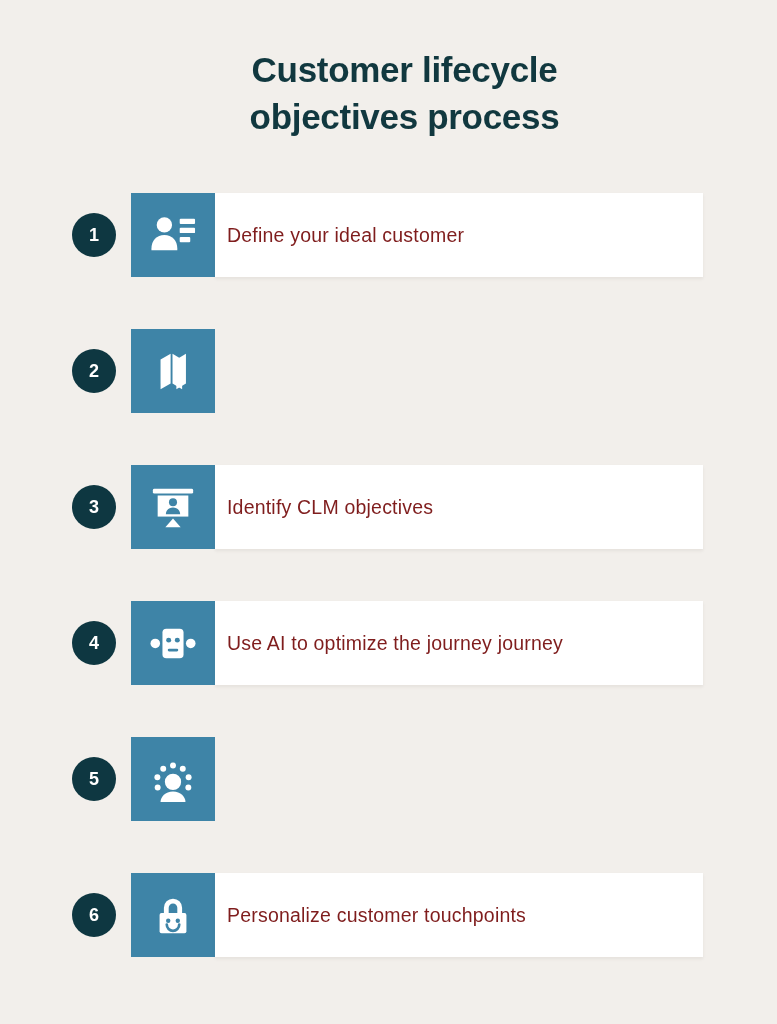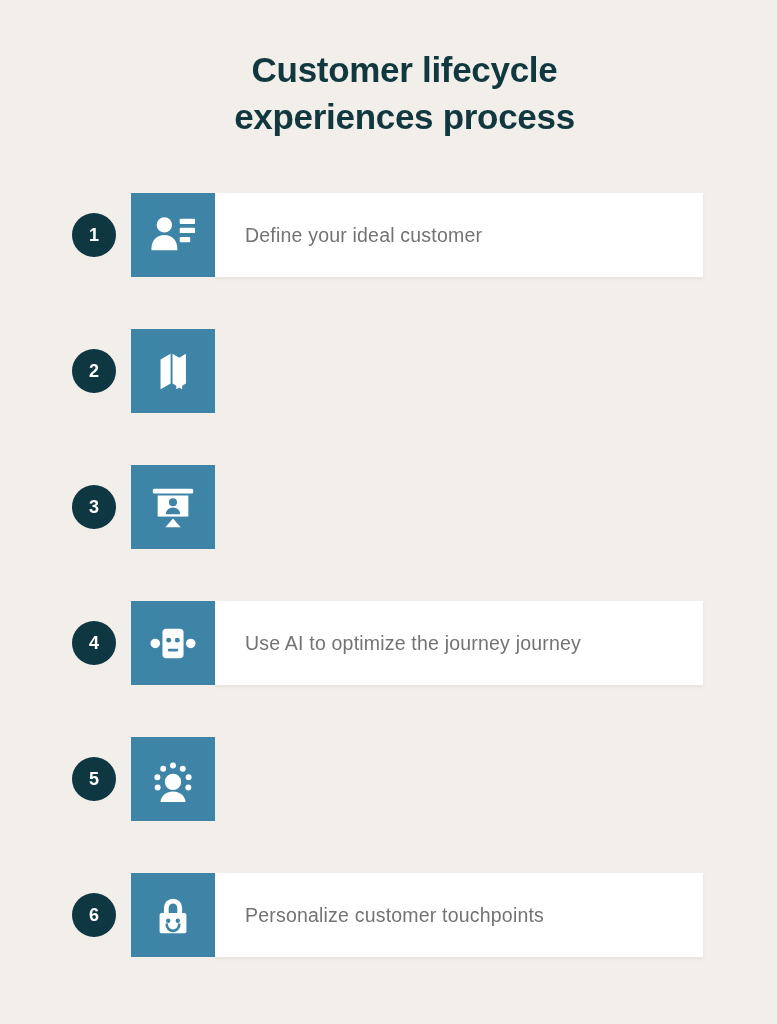--- a/index.html
+++ b/index.html
@@ -75,32 +75,32 @@
     left: 215px;
     top: 0;
     width: 488px;
     height: 84px;
     background: #ffffff;
     box-shadow: 0 2px 3px rgba(120,110,100,0.10);
     display: flex;
     align-items: center;
   }
   .bar span {
-    padding-left: 30px;
+    padding-left: 12px;
     font-size: 19.5px;
-    color: #737373;
+    color: #7f1d1d;
     letter-spacing: 0.2px;
   }
 </style>
 </head>
 <body>
 
 <div class="page">
 
-  <h1 class="title"><span>Customer lifecycle</span><br><span>experiences process</span></h1>
+  <h1 class="title"><span>Customer lifecycle</span><br><span>objectives process</span></h1>
 
   <div class="steps">
 
     <div class="step">
       <div class="badge">
           <span>1</span>
         </div>
       <div class="icon-tile">
         <svg viewBox="0 0 48 48" fill="#ffffff" xmlns="http://www.w3.org/2000/svg">
           <circle cx="15" cy="13.5" r="8"></circle>
@@ -133,20 +133,23 @@
         <svg viewBox="0 0 48 48" fill="#ffffff" xmlns="http://www.w3.org/2000/svg">
           <rect x="3" y="5" width="42" height="5" rx="1.5"></rect>
           <rect x="8" y="12" width="32" height="22"></rect>
           <circle cx="24" cy="19" r="4.2" fill="#3e84a7"></circle>
           <path d="M24 24.5 C19.5 24.5 16.5 27.5 16.5 31.5 L31.5 31.5 C31.5 27.5 28.5 24.5 24 24.5 Z" fill="#3e84a7"></path>
           <polygon points="24,36 32,45 16,45"></polygon>
         </svg>
       </div>
       <div class="badge">
           <span>3</span>
+        </div>
+      <div class="bar">
+          <span>Identify CLM objectives</span>
         </div>
     </div>
 
     <div class="step">
       <div class="icon-tile">
         <svg viewBox="0 0 48 48" fill="#ffffff" xmlns="http://www.w3.org/2000/svg">
           <circle cx="5.5" cy="24.5" r="5"></circle>
           <circle cx="42.5" cy="24.5" r="5"></circle>
           <rect x="13" y="9" width="22" height="31" rx="4"></rect>
           <circle cx="19.5" cy="21" r="2.6" fill="#3e84a7"></circle>

